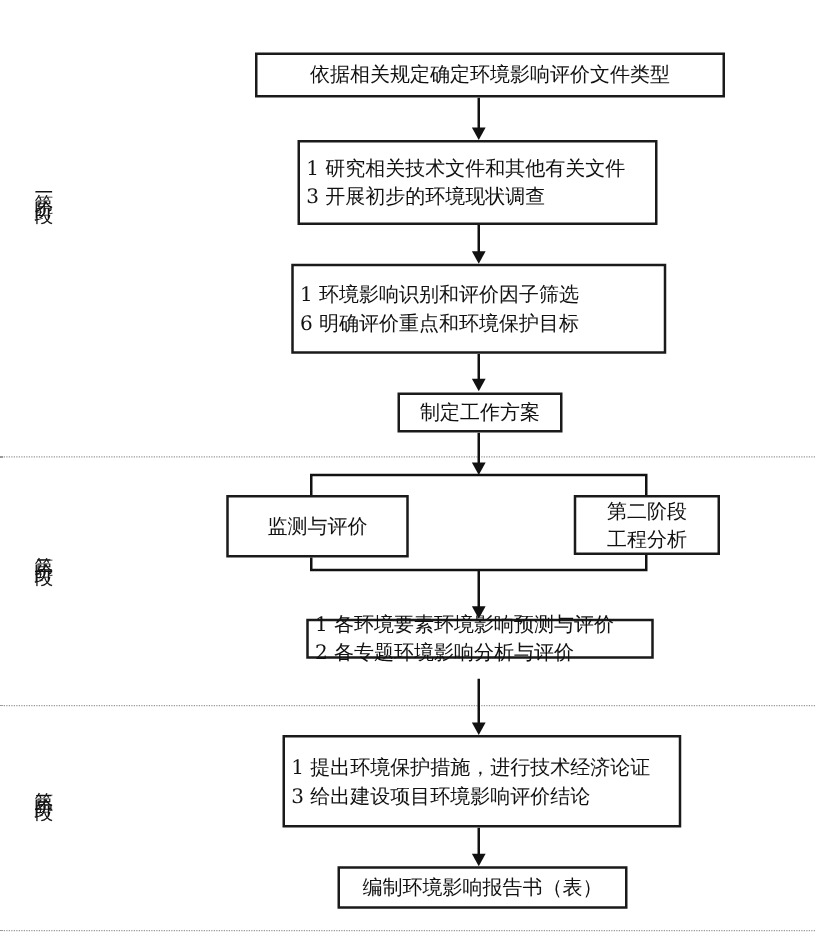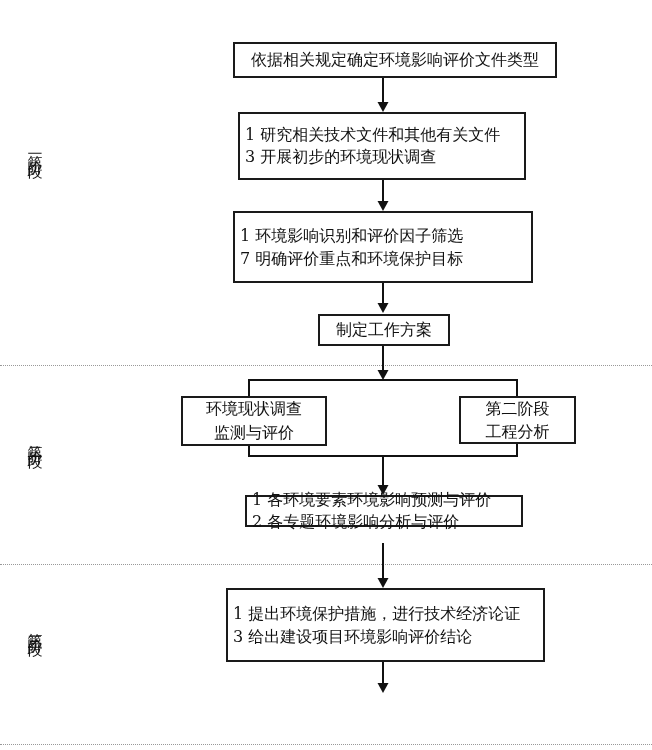--- a/index.html
+++ b/index.html
@@ -75,52 +75,54 @@
       <polygon points="377.5,485 388.5,485 383,495"></polygon>
       <polygon points="377.5,578 388.5,578 383,588"></polygon>
       <polygon points="377.5,683 388.5,683 383,693"></polygon>
     </g>
   </svg>
 
   <div class="stage-label" style="left:26px;top:143px">第一阶段</div>
   <div class="stage-label" style="left:26px;top:433px">第二阶段</div>
   <div class="stage-label" style="left:26px;top:621px">第三阶段</div>
 
-  <div class="node center" style="left:233px;top:42px;width:324px;height:36px">
+  <div class="node center" style="left:204px;top:42px;width:376px;height:36px">
     <span>依据相关规定确定环境影响评价文件类型</span>
   </div>
 
   <div class="node list" style="left:238px;top:112px;width:288px;height:68px;line-height:22px">
     <div class="ln">1 研究相关技术文件和其他有关文件</div>
     <div class="ln">3 开展初步的环境现状调查</div>
   </div>
 
   <div class="node list" style="left:233px;top:211px;width:300px;height:72px;line-height:23px">
     <div class="ln">1 环境影响识别和评价因子筛选</div>
-    <div class="ln">7 明确评价重点和环境保护目标</div>
+    <div class="ln">6 明确评价重点和环境保护目标</div>
   </div>
 
   <div class="node center" style="left:318px;top:314px;width:132px;height:32px">
     <span>制定工作方案</span>
   </div>
 
   <div class="node center-lines" style="left:181px;top:396px;width:146px;height:50px;line-height:24px">
-    <div class="ln">环境现状调查</div>
     <div class="ln">监测与评价</div>
   </div>
 
   <div class="node center-lines" style="left:459px;top:396px;width:117px;height:48px;line-height:23px">
     <div class="ln">第二阶段</div>
     <div class="ln">工程分析</div>
   </div>
 
   <div class="node list" style="left:245px;top:495px;width:278px;height:32px;line-height:22px">
     <div class="ln">1 各环境要素环境影响预测与评价</div>
     <div class="ln">2 各专题环境影响分析与评价</div>
   </div>
 
   <div class="node list" style="left:226px;top:588px;width:319px;height:74px;line-height:23px">
     <div class="ln">1 提出环境保护措施，进行技术经济论证</div>
     <div class="ln">3 给出建设项目环境影响评价结论</div>
   </div>
 
+  <div class="node center" style="left:270px;top:693px;width:232px;height:34px">
+    <span>编制环境影响报告书（表）</span>
+  </div>
 
 </div>
 
 </body></html>

